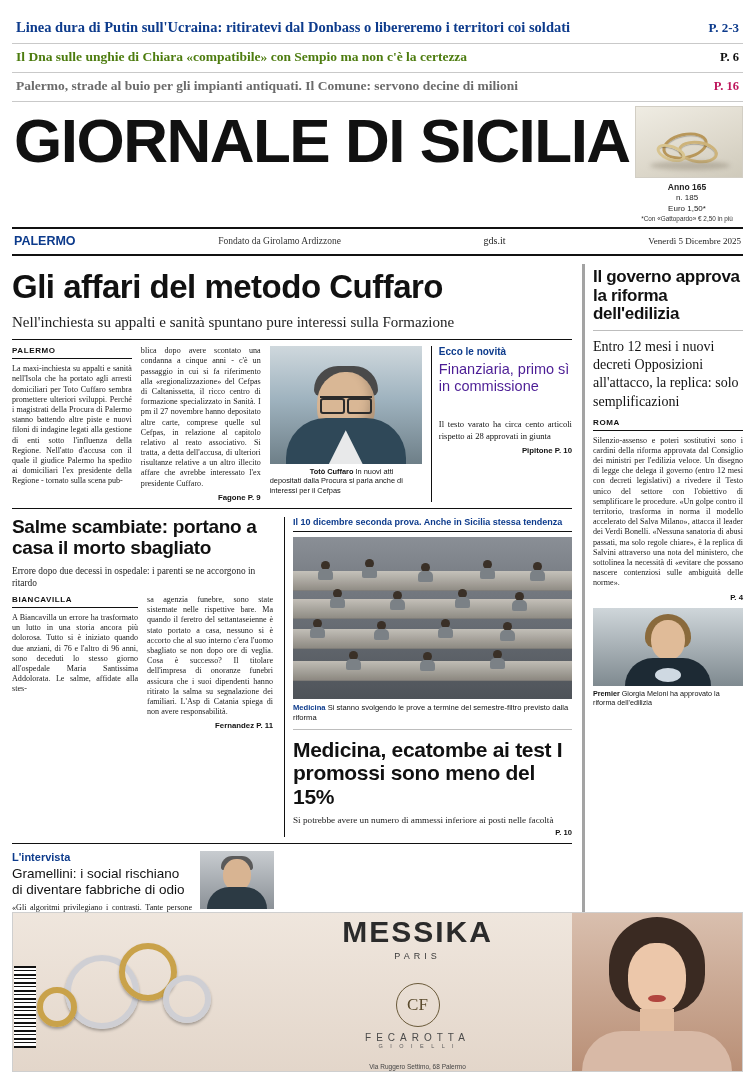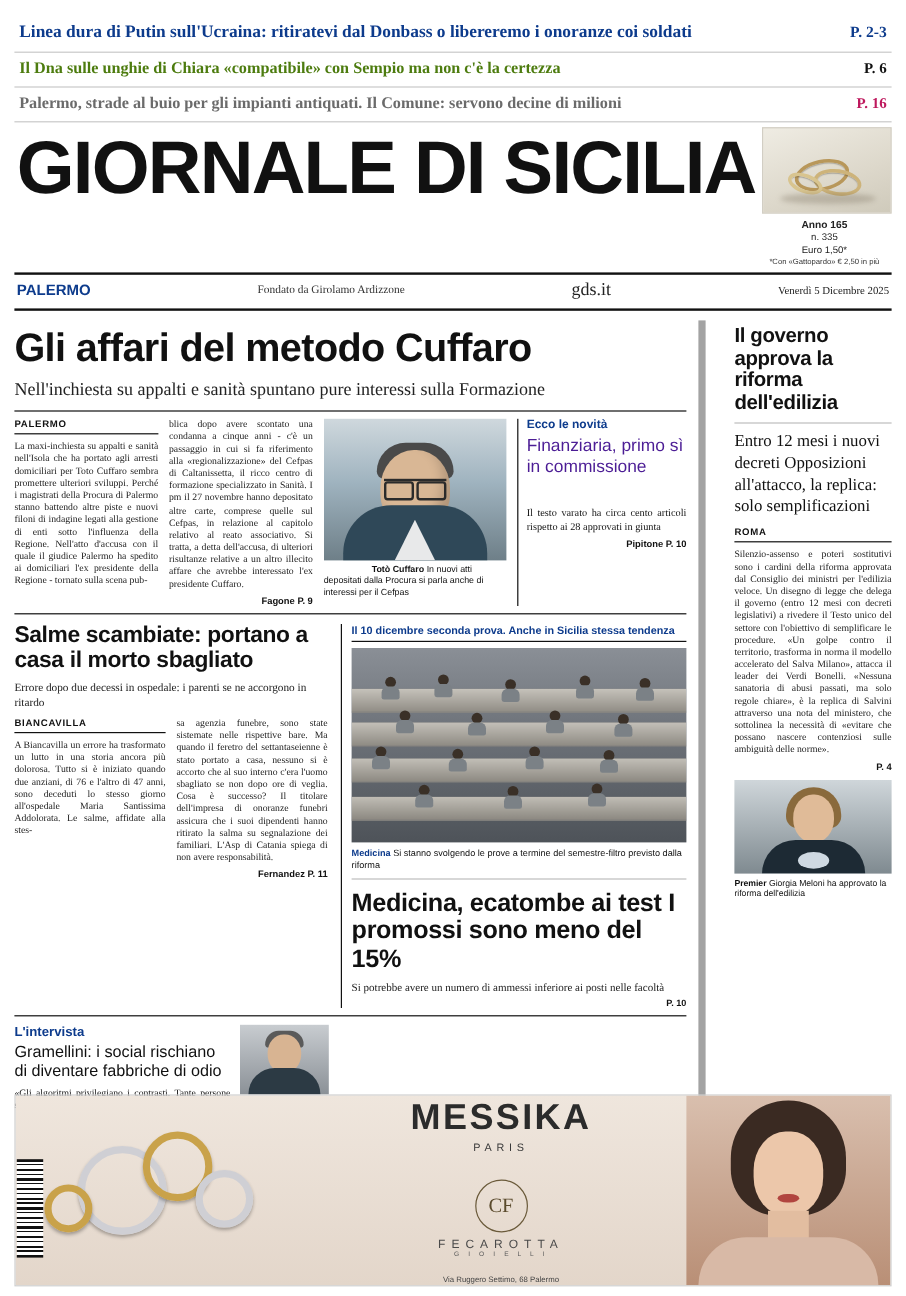--- a/index.html
+++ b/index.html
@@ -70,27 +70,27 @@
   .masthead-meta .tiny { font-size:6.4px; color:#333; }
 
   .masthead-rule-top { border-top:2px solid #111; margin-top:56px; }
   .masthead-bar {
     display:flex; align-items:center; justify-content:space-between;
     padding:5px 2px 6px 2px;
     border-bottom:2px solid #111;
   }
   .edition { font-family:"Liberation Sans", sans-serif; font-weight:bold; font-size:12.5px; color:#0d3b8c; }
   .founder { font-size:9.5px; color:#333; }
-  .site { font-size:15px; color:#222; }
+  .site { font-size:10px; color:#222; }
   .date { font-size:9px; color:#222; }
 
   
   .main { display:flex; gap:10px; margin-top:8px; }
   .left-col { width:560px; }
-  .right-col { width:161px; border-left:6px solid #a3a3a3; padding-left:24px; }
+  .right-col { width:161px; border-left:3px solid #a3a3a3; padding-left:8px; }
 
   
   .lead-head {
     font-family:"Liberation Sans", sans-serif;
     font-weight:bold; font-size:33px; line-height:1.04;
     letter-spacing:-0.5px; margin:6px 0 0 0;
   }
   .lead-sub {
     font-family:"Liberation Serif", serif;
     font-size:15px; color:#222; margin:10px 0 8px 0;
@@ -298,21 +298,21 @@
   .barcode .bars { width:100%; height:82px;
     background:repeating-linear-gradient(180deg,#111 0 2px,#fff 2px 4px,#111 4px 5px,#fff 5px 8px); }
 </style>
 </head>
 <body>
 
 <div class="page">
 
   <div class="teasers">
     <div class="teaser t1">
-      <span class="teaser-text">Linea dura di Putin sull'Ucraina: ritiratevi dal Donbass o libereremo i onoranze coi soldati</span>
+      <span class="teaser-text">Linea dura di Putin sull'Ucraina: ritiratevi dal Donbass o libereremo i territori coi soldati</span>
       <span class="teaser-page">P. 2-3</span>
     </div>
     <div class="teaser t2">
       <span class="teaser-text">Il Dna sulle unghie di Chiara «compatibile» con Sempio ma non c'è la certezza</span>
       <span class="teaser-page">P.  6</span>
     </div>
     <div class="teaser t3">
       <span class="teaser-text">Palermo, strade al buio per gli impianti antiquati. Il Comune: servono decine di milioni</span>
       <span class="teaser-page">P. 16</span>
     </div>
@@ -325,21 +325,21 @@
       <div class="badge-art">
         <div class="ring r1"></div>
           <div class="ring r2"></div>
           <div class="ring r3"></div>
         <div class="shadow"></div>
       </div>
     </div>
 
     <div class="masthead-meta">
       <div class="anno">Anno 165</div>
-      <div>n. 335</div>
+      <div>n. 185</div>
       <div>Euro 1,50*</div>
       <div class="tiny">*Con «Gattopardo» € 2,50 in più</div>
     </div>
 
     <div class="masthead-rule-top"></div>
     <div class="masthead-bar">
       <span class="edition">PALERMO</span>
       <span class="founder">Fondato da Girolamo Ardizzone</span>
       <span class="site">gds.it</span>
       <span class="date">Venerdì 5 Dicembre 2025</span>
@@ -395,21 +395,21 @@
       <div class="hr-thin"></div>
 
       <div class="deck2">
 
         <div class="art-salme">
           <div class="art-head">Salme scambiate: portano a casa il morto sbagliato</div>
           <div class="art-sub">Errore dopo due decessi in ospedale: i parenti se ne accorgono in ritardo</div>
           <div class="two-col">
             <div class="c">
               <div class="kicker">BIANCAVILLA</div>
-              <div class="body-txt">A Biancavilla un errore ha trasformato un lutto in una storia ancora più dolorosa. Tutto si è iniziato quando due anziani, di 76 e l'altro di 47 anni, sono deceduti lo stesso giorno all'ospedale Maria Santissima Addolorata. Le salme, affidate alla stes-</div>
+              <div class="body-txt">A Biancavilla un errore ha trasformato un lutto in una storia ancora più dolorosa. Tutto si è iniziato quando due anziani, di 76 e l'altro di 96 anni, sono deceduti lo stesso giorno all'ospedale Maria Santissima Addolorata. Le salme, affidate alla stes-</div>
             </div>
             <div class="c">
               <div class="body-txt">sa agenzia funebre, sono state sistemate nelle rispettive bare. Ma quando il feretro del settantasei­enne è stato portato a casa, nessuno si è accorto che al suo interno c'era l'uomo sbagliato se non dopo ore di veglia. Cosa è successo? Il titolare dell'impresa di onoranze funebri assicura che i suoi dipendenti hanno ritirato la salma su segnalazione dei familiari. L'Asp di Catania spiega di non avere responsabilità.</div>
               <div class="byline">
                 <span>Fernandez</span>
                 <span class="pg">P. 11</span>
               </div>
             </div>
           </div>
         </div>

